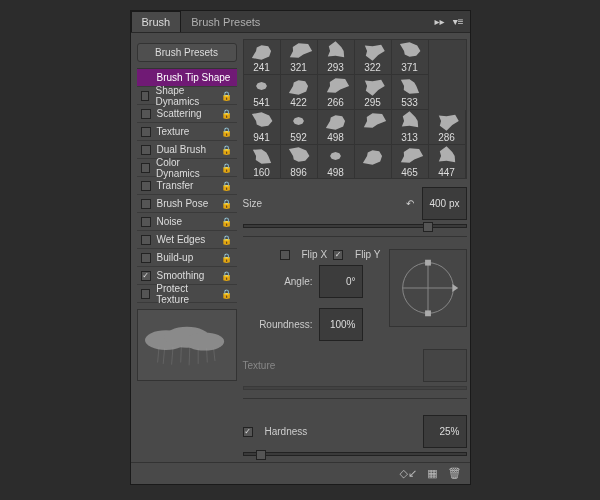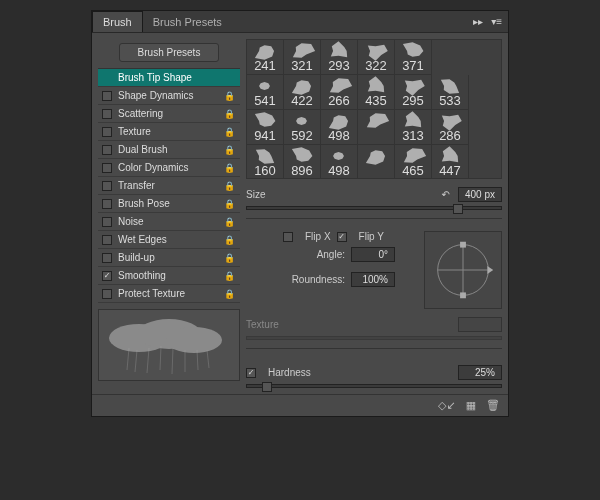--- a/index.html
+++ b/index.html
@@ -1,41 +1,41 @@
 <!DOCTYPE html>
 <html><head>
 <meta charset="utf-8">
 <style>
   * { box-sizing: border-box; margin: 0; padding: 0; font-family: Tahoma, Arial, sans-serif; }
   body { background: #2c2c2c; width: 600px; height: 500px; padding: 10px; overflow: hidden; }
-  .panel { width: 418px; background: #494949; border: 1px solid #1a1a1a; margin: 0 auto; display: flex; flex-direction: column; }
+  .panel { width: 341px; background: #494949; border: 1px solid #1a1a1a; margin: 0 auto; display: flex; flex-direction: column; }
   .tabbar { display: flex; align-items: center; background: #3a3a3a; border-bottom: 1px solid #282828; height: 22px; }
   .tab { font-size: 11px; color: #b0b0b0; padding: 4px 10px; cursor: pointer; }
   .tab.active { background: #494949; color: #ddd; border-top: 1px solid #1a1a1a; border-left: 1px solid #1a1a1a; border-right: 1px solid #1a1a1a; }
   .tabbar-right { margin-left: auto; display: flex; gap: 8px; padding-right: 6px; color: #ccc; font-size: 10px; }
   .body { display: flex; padding: 6px; gap: 6px; }
   .left { width: 142px; display: flex; flex-direction: column; }
   .preset-btn { background: #4f4f4f; border: 1px solid #333; color: #ddd; font-size: 10px; text-align: center; padding: 3px 0; margin: 4px auto 6px; width: 100px; border-radius: 3px; cursor: pointer; }
   .optlist { display: flex; flex-direction: column; border-top: 1px solid #333; }
   .opt { display: flex; align-items: center; height: 18px; font-size: 10px; color: #ddd; border-bottom: 1px solid #3a3a3a; padding: 0 4px; cursor: pointer; }
-  .opt.sel { background: #0f766e; color: #fff; }
+  .opt.sel { background: #701a75; color: #fff; }
   .chk { width: 10px; height: 10px; border: 1px solid #222; background: #555; margin-right: 6px; display: inline-flex; align-items: center; justify-content: center; font-size: 8px; color: #ddd; }
   .chk.on::after { content: "✓"; }
   .lock { margin-left: auto; color: #888; font-size: 9px; }
   .preview { margin-top: 6px; height: 72px; border: 1px solid #333; background: #4f4f4f; display: flex; align-items: center; justify-content: center; }
   .preview svg { width: 100%; height: 100%; }
   .right { flex: 1; display: flex; flex-direction: column; }
   .thumbs { border: 1px solid #333; background: #3f3f3f; height: 140px; overflow: hidden; }
   .trow { display: flex; }
   .thumb { width: 37px; height: 35px; border-right: 1px solid #333; border-bottom: 1px solid #333; position: relative; }
   .thumb svg { position: absolute; top: 0; left: 0; width: 100%; height: 22px; }
-  .tlabel { position: absolute; bottom: 1px; width: 100%; text-align: center; font-size: 13px; color: #ddd; margin-top: 17px; }
-  .ctrl-row { display: flex; align-items: center; margin-top: 8px; font-size: 10px; color: #ccc; justify-content: center; }
+  .tlabel { position: absolute; bottom: 1px; width: 100%; text-align: center; font-size: 10px; color: #ddd; margin-top: 17px; }
+  .ctrl-row { display: flex; align-items: center; margin-top: 8px; font-size: 10px; color: #ccc; }
   .ctrl-label { width: 70px; text-align: right; margin-right: 6px; }
-  .val-box { background: #3c3c3c; border: 1px solid #222; color: #ddd; font-size: 10px; padding: 1px 6px; min-width: 44px; text-align: right; }
+  .val-box { background: #3c3c3c; border: 1px solid #222; color: #ddd; font-size: 10px; padding: 10px 6px; min-width: 44px; text-align: right; }
   .slider { height: 4px; background: #3a3a3a; border: 1px solid #222; position: relative; margin-top: 4px; }
   .slider .knob { position: absolute; top: -3px; width: 10px; height: 10px; background: #555; border: 1px solid #222; transform: translateX(-50%); }
   .hr { border-top: 1px solid #333; margin: 8px 0; }
   .flip-row { display: flex; align-items: center; gap: 6px; font-size: 10px; color: #ccc; padding-left: 37px; }
   .dial-area { display: flex; margin-top: 4px; }
   .dial-left { flex: 1; }
   .dial { width: 78px; height: 78px; border: 1px solid #333; background: #464646; display: flex; align-items: center; justify-content: center; }
   .footer { height: 22px; border-top: 1px solid #333; display: flex; align-items: center; justify-content: flex-end; gap: 10px; padding: 0 8px; color: #bbb; font-size: 11px; }
 </style>
 </head>
@@ -189,26 +189,20 @@
               <div class="tlabel">422</div>
             </div>
             <div class="thumb">
               <svg viewBox="0 0 37 22">
                 <polygon points="32.0,11.0 22.9,14.5 18.0,18.0 9.1,17.4 12.4,11.0 12.1,6.8 18.0,3.0 27.9,3.9" fill="#ccc" opacity="0.8"></polygon>
               </svg>
               <div class="tlabel">266</div>
             </div>
             <div class="thumb">
               <svg viewBox="0 0 37 22">
-                <polygon points="26.4,11.0 26.9,17.4 18.0,16.0 10.1,16.7 12.4,11.0 11.1,6.1 18.0,1.0 23.9,6.8" fill="#ccc" opacity="0.8"></polygon>
-              </svg>
-              <div class="tlabel">435</div>
-            </div>
-            <div class="thumb">
-              <svg viewBox="0 0 37 22">
                 <polygon points="30.6,11.0 23.9,15.2 18.0,21.0 11.1,15.9 12.4,11.0 10.1,5.3 18.0,6.0 26.9,4.6" fill="#ccc" opacity="0.8"></polygon>
               </svg>
               <div class="tlabel">295</div>
             </div>
             <div class="thumb">
               <svg viewBox="0 0 37 22">
                 <polygon points="25.0,11.0 27.9,18.1 18.0,19.0 12.1,15.2 12.4,11.0 9.1,4.6 18.0,4.0 22.9,7.5" fill="#ccc" opacity="0.8"></polygon>
               </svg>
               <div class="tlabel">533</div>
             </div>

